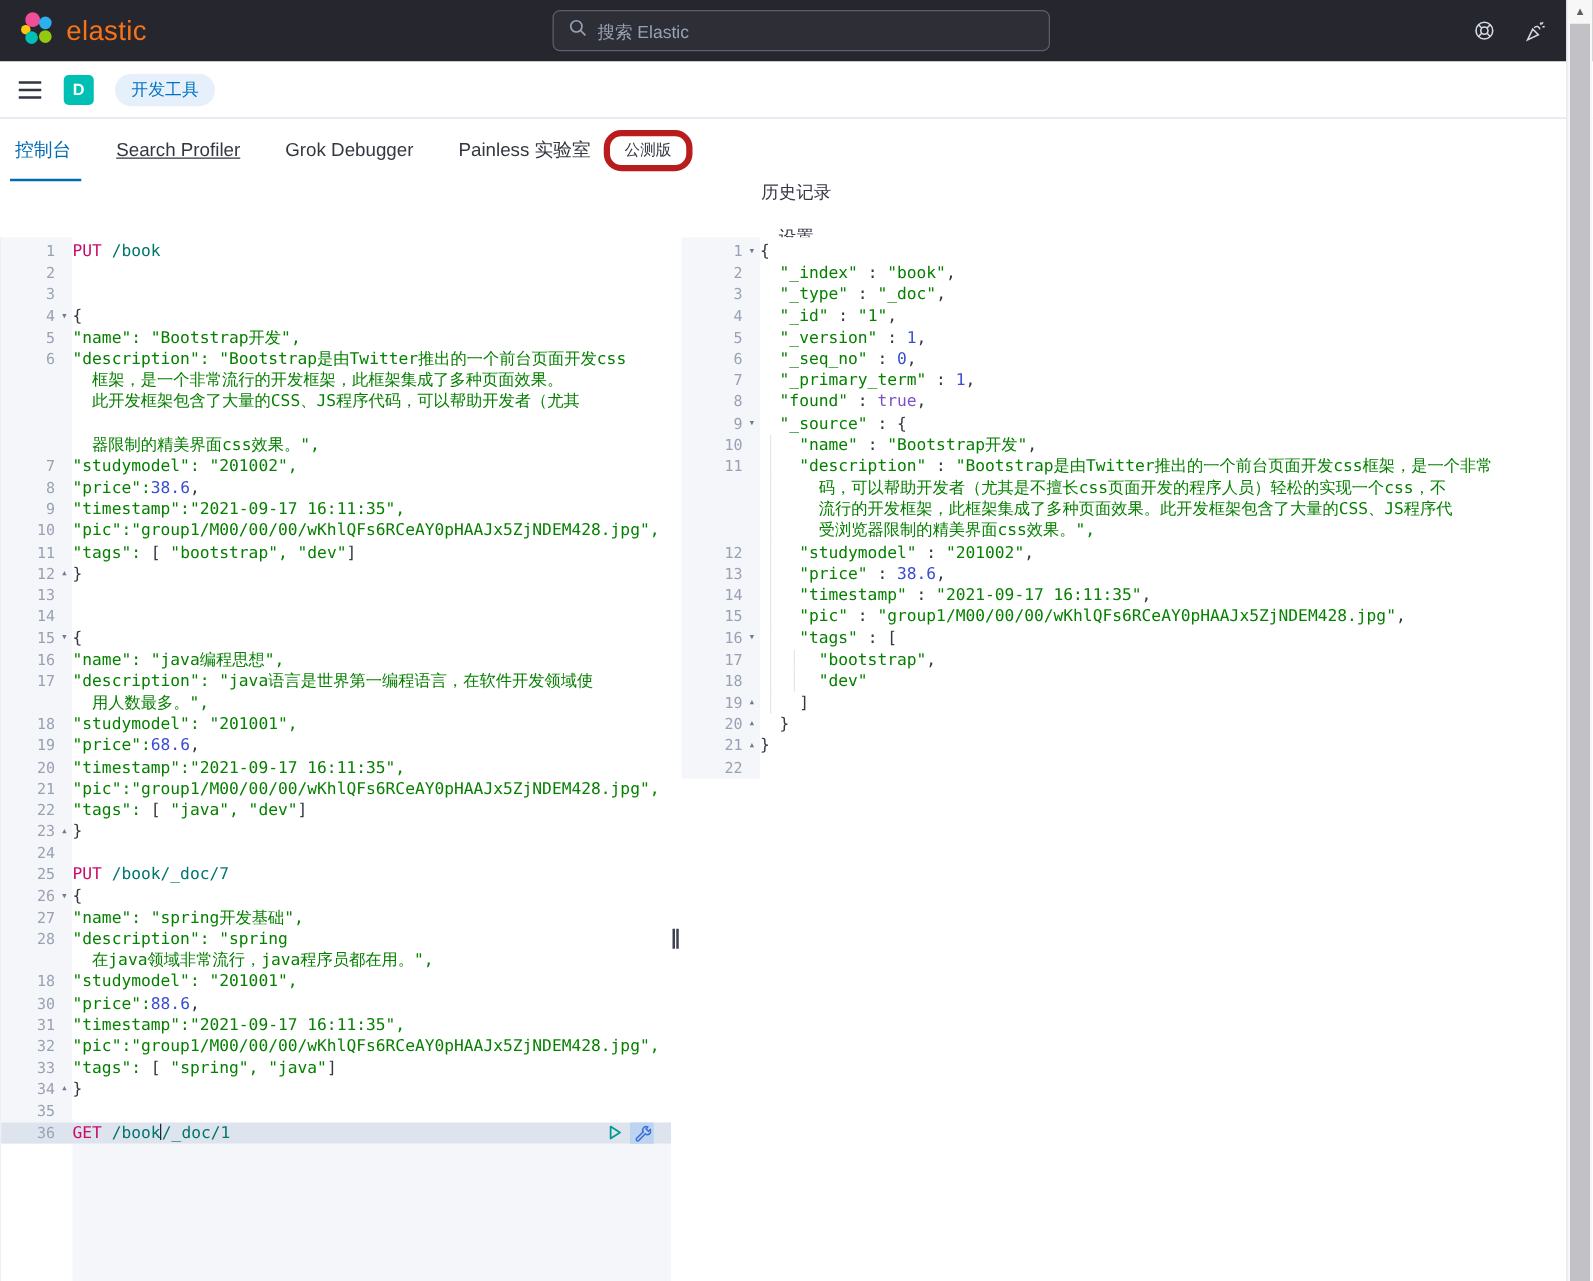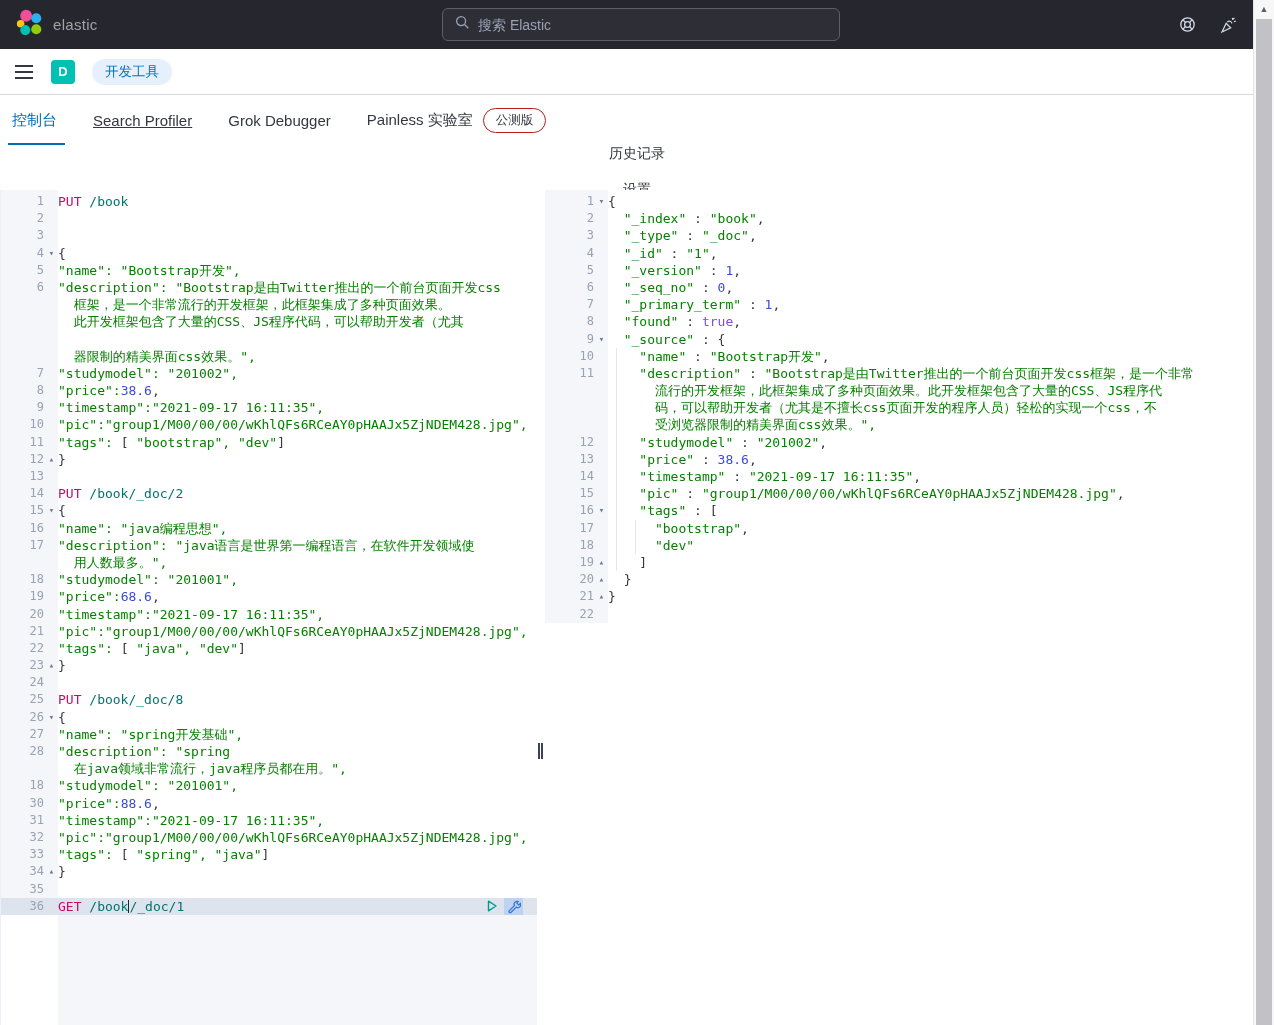--- a/index.html
+++ b/index.html
@@ -3,21 +3,21 @@
 <meta charset="utf-8">
 <style>
   * { box-sizing: border-box; margin: 0; padding: 0; }
   html,body { width: 1274px; height: 1025px; overflow: hidden; background:#fff;
     font-family:"Liberation Sans", sans-serif; position: relative; }
 
   
   .topbar { height:49px; background:#25262e; display:flex; align-items:center;
     padding:0 16px; position:relative; }
   .logo { display:flex; align-items:center; gap:10px; }
-  .logo-text { color:#a3a3a3; font-size:15px; letter-spacing:.3px; }
+  .logo-text { color:#f97316; font-size:22px; letter-spacing:.3px; }
   .search-box { position:absolute; left:442px; top:8px; width:398px; height:33px;
     border:1px solid #5a5f6b; border-radius:6px; background:rgba(255,255,255,0.04);
     display:flex; align-items:center; gap:8px; padding:0 12px; }
   .search-box input { background:transparent; border:none; outline:none; color:#0ea5e9;
     font-size:14px; width:100%; font-family:"Liberation Sans",sans-serif; }
   .search-box input::placeholder { color:#98a2b3; }
   .top-icons { position:absolute; right:36px; top:0; height:49px; display:flex;
     gap:24px; align-items:center; }
 
   
@@ -31,21 +31,21 @@
     border-radius:13px; padding:4px 13px; }
 
   
   .tabsbar { height:50px; display:flex; align-items:center; padding-left:10px; background:#fff; }
   .tab { font-size:15px; color:#343741; height:100%; display:flex; align-items:center;
     position:relative; padding:0 2px; margin-right:32px; cursor:pointer; }
   .tab.active { color:var(--link-blue); font-weight:500; }
   .tab.active::after { content:""; position:absolute; left:-2px; right:-6px; bottom:0;
     height:2px; background:var(--link-blue); }
   .tab.hoverline { text-decoration:underline; }
-  .beta-badge { border:1px solid #b91c1c; border-radius:14px; padding:3px 12px;
+  .beta-badge { border:5px solid #b91c1c; border-radius:14px; padding:3px 12px;
     font-size:12.5px; color:#343741; margin-left:4px; }
 
   
   .con-toolbar { height:45px; display:flex; align-items:center; padding:0 10px;
     font-size:14px; color:#343741; gap:18px; background:#fff;flex-direction:column; }
   .tool-link { cursor:pointer; }
   .toolbar-right { margin-left:auto; display:flex; gap:9px; align-items:center;
     padding-right:26px;justify-content:space-between; }
   .badge { font-size:12.5px; border-radius:3px; padding:3px 10px; font-weight:500; }
   .badge-ok { background:var(--status-ok-bg); color:var(--status-ok-text); }
@@ -289,21 +289,20 @@
             <span class="lnum">13</span>
             <span class="fold"></span>
           </span>
           <span class="code"></span>
         </div>
         <div class="crow">
           <span class="gut">
             <span class="lnum">14</span>
             <span class="fold"></span>
           </span>
-          <span class="code"><span class="tk-m">PUT</span><span class="tk-d"> </span><span class="tk-u">/book/_doc/2</span></span>
         </div>
         <div class="crow">
           <span class="gut">
             <span class="lnum">15</span>
             <span class="fold">▾</span>
           </span>
           <span class="code"><span class="tk-d">{</span></span>
         </div>
         <div class="crow">
           <span class="gut">
@@ -373,21 +372,21 @@
             <span class="lnum">24</span>
             <span class="fold"></span>
           </span>
           <span class="code"></span>
         </div>
         <div class="crow">
           <span class="gut">
             <span class="lnum">25</span>
             <span class="fold"></span>
           </span>
-          <span class="code"><span class="tk-m">PUT</span><span class="tk-d"> </span><span class="tk-u">/book/_doc/8</span></span>
+          <span class="code"><span class="tk-m">PUT</span><span class="tk-d"> </span><span class="tk-u">/book/_doc/7</span></span>
         </div>
         <div class="crow">
           <span class="gut">
             <span class="lnum">26</span>
             <span class="fold">▾</span>
           </span>
           <span class="code"><span class="tk-d">{</span></span>
         </div>
         <div class="crow">
           <span class="gut">
@@ -566,28 +565,28 @@
             <span class="lnum">11</span>
             <span class="fold"></span>
           </span>
           <span class="code"><i class="ig" style="left: 1ch;"></i><span class="tk-g">    "description"</span><span class="tk-d"> : </span><span class="tk-g">"Bootstrap是由Twitter推出的一个前台页面开发css框架，是一个非常</span></span>
         </div>
         <div class="crow">
           <span class="gut">
             <span class="lnum"></span>
             <span class="fold"></span>
           </span>
+          <span class="code"><i class="ig" style="left: 1ch;"></i><span class="tk-g">      码，可以帮助开发者（尤其是不擅长css页面开发的程序人员）轻松的实现一个css，不</span></span>
+        </div>
+        <div class="crow">
+          <span class="gut">
+            <span class="lnum"></span>
+            <span class="fold"></span>
+          </span>
           <span class="code"><i class="ig" style="left: 1ch;"></i><span class="tk-g">      流行的开发框架，此框架集成了多种页面效果。此开发框架包含了大量的CSS、JS程序代</span></span>
-        </div>
-        <div class="crow">
-          <span class="gut">
-            <span class="lnum"></span>
-            <span class="fold"></span>
-          </span>
-          <span class="code"><i class="ig" style="left: 1ch;"></i><span class="tk-g">      码，可以帮助开发者（尤其是不擅长css页面开发的程序人员）轻松的实现一个css，不</span></span>
         </div>
         <div class="crow">
           <span class="gut">
             <span class="lnum"></span>
             <span class="fold"></span>
           </span>
           <span class="code"><i class="ig" style="left: 1ch;"></i><span class="tk-g">      受浏览器限制的精美界面css效果。",</span></span>
         </div>
         <div class="crow">
           <span class="gut">

